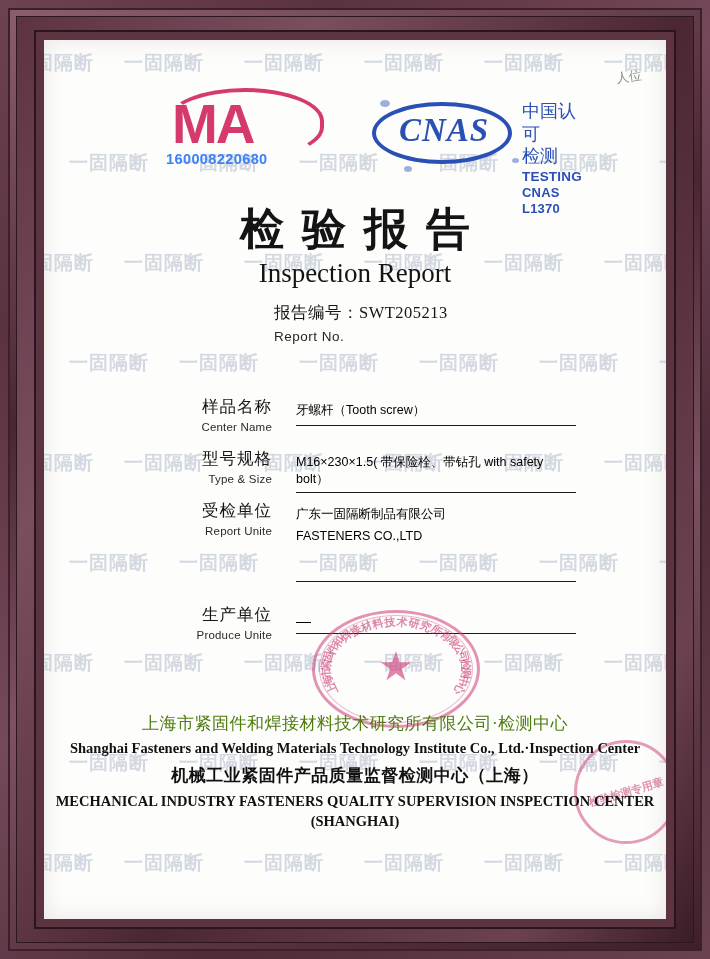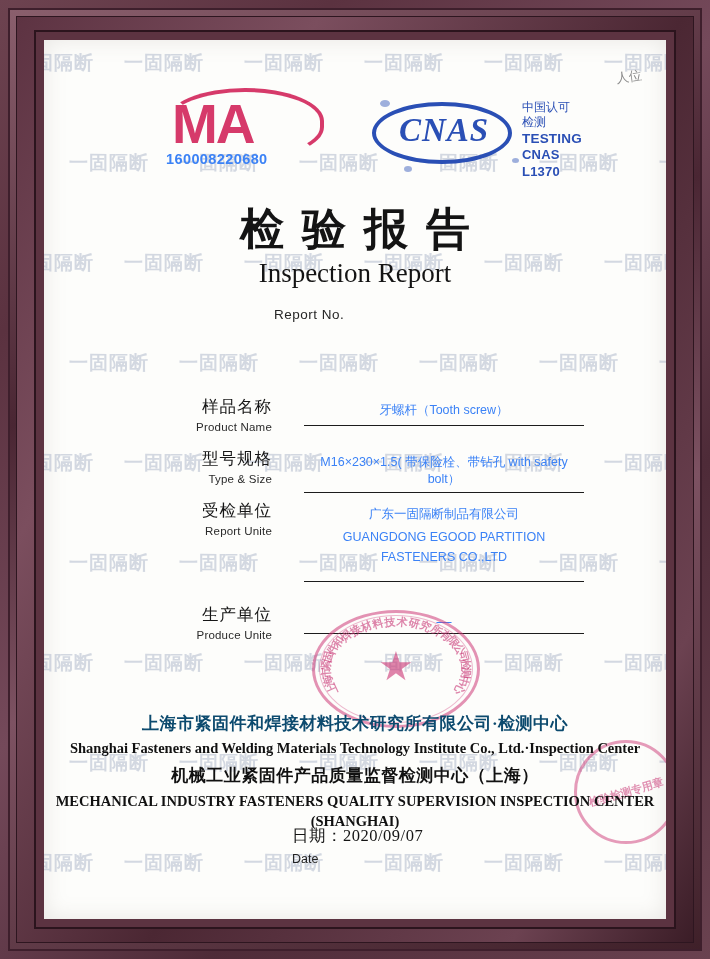--- a/index.html
+++ b/index.html
@@ -130,21 +130,21 @@
     color: #2a4fb5;
     letter-spacing: 1px;
   }
   .cnas-right {
     position: absolute;
     left: 160px; top: 18px;
     font-family: "Liberation Sans", sans-serif;
     color: #2a4fb5;
   }
   .cnas-right div { line-height: 1.26; }
-  .cnas-cn { font-size: 12px; }
+  .cnas-cn { font-size: 18px; }
   .cnas-en { font-size: 13.5px; font-weight: 700; letter-spacing: 0.2px; }
   .cnas-id { font-size: 13px; font-weight: 700; letter-spacing: 0.2px; }
   .cnas-smudge {
     position: absolute;
     background: rgba(42,79,181,0.45);
     border-radius: 50%;
   }
 
   .corner-mark {
     position: absolute;
@@ -225,28 +225,28 @@
   .field-label .en {
     display: block;
     font-family: "Liberation Sans", sans-serif;
     font-size: 11.5px;
     color: #2a2a2a;
     margin-top: 3px;
     letter-spacing: 0.2px;
   }
   .field-value {
     position: absolute;
-    left: 240px;
+    left: 232px;
     width: 280px;
     border-bottom: 1px solid #1c1c1c;
     min-height: 30px;
-    text-align: center;
+    text-align: left;
     font-family: "Liberation Sans", sans-serif;
     font-size: 12.5px;
-    color: #3b82f6;
+    color: #000000;
     padding-bottom: 4px;
     box-sizing: border-box;
   }
   .field-value .v1 { display: block; padding-top: 6px; }
   .field-value .v2 { display: block; padding-top: 7px; }
   .field-value .v3 { display: block; padding-top: 6px; }
   .field-value .dash {
     display: block;
     padding-top: 8px;
     font-size: 15px;
@@ -322,22 +322,22 @@
   
   .footer {
     position: absolute;
     left: 0; top: 672px;
     width: 622px;
     text-align: center;
   }
   .footer .line-cn1 {
     font-family: "Liberation Serif", serif;
     font-size: 17px;
-    font-weight: 700;
-    color: #0c4a6e;
+    font-weight: 400;
+    color: #4d7c0f;
     letter-spacing: 0.5px;
   }
   .footer .line-en1 {
     font-family: "Liberation Serif", serif;
     font-size: 14.5px;
     font-weight: 700;
     color: #111;
     margin-top: 5px;
   }
   .footer .line-cn2 {
@@ -462,29 +462,32 @@
         <div class="cnas-id">CNAS L1370</div>
       </div>
     </div>
 
     <div class="corner-mark">人位</div>
 
     <div class="title-cn">检验报告</div>
     <div class="title-en">Inspection Report</div>
 
     <div class="report-no">
+      <div class="report-no-cn">
+        <span>报告编号：</span><span>SWT205213</span>
+      </div>
       <div class="report-no-en">Report No.</div>
     </div>
 
     <div class="fields">
 
       <div class="field-row">
         <div class="field-label">
           <span class="cn">样品名称</span>
-          <span class="en">Product Name</span>
+          <span class="en">Center Name</span>
         </div>
         <div class="field-value">
           <span class="v1">牙螺杆（Tooth screw）</span>
         </div>
       </div>
 
       <div class="field-row">
         <div class="field-label">
           <span class="cn">型号规格</span>
           <span class="en">Type &amp; Size</span>
@@ -494,21 +497,20 @@
         </div>
       </div>
 
       <div class="field-row" style="height:104px;">
         <div class="field-label">
           <span class="cn">受检单位</span>
           <span class="en">Report Unite</span>
         </div>
         <div class="field-value" style="min-height:82px;">
           <span class="v1">广东一固隔断制品有限公司</span>
-          <span class="v2">GUANGDONG EGOOD PARTITION</span>
           <span class="v3">FASTENERS CO.,LTD</span>
         </div>
       </div>
 
       <div class="field-row">
         <div class="field-label">
           <span class="cn">生产单位</span>
           <span class="en">Produce Unite</span>
         </div>
         <div class="field-value">
@@ -554,21 +556,15 @@
       <div class="stamp-side-inner">检验检测专用章</div>
     </div>
 
     <div class="footer">
       <div class="line-cn1">上海市紧固件和焊接材料技术研究所有限公司·检测中心</div>
       <div class="line-en1">Shanghai Fasteners and Welding Materials Technology Institute Co., Ltd.·Inspection Center</div>
       <div class="line-cn2">机械工业紧固件产品质量监督检测中心（上海）</div>
       <div class="line-en2">MECHANICAL INDUSTRY FASTENERS QUALITY SUPERVISION INSPECTION CENTER (SHANGHAI)</div>
     </div>
 
-    <div class="date-block">
-      <div class="date-cn">
-        <span>日期：</span><span>2020/09/07</span>
-      </div>
-      <div class="date-en">Date</div>
-    </div>
 
   </div>
 </div>
 
 </body></html>

